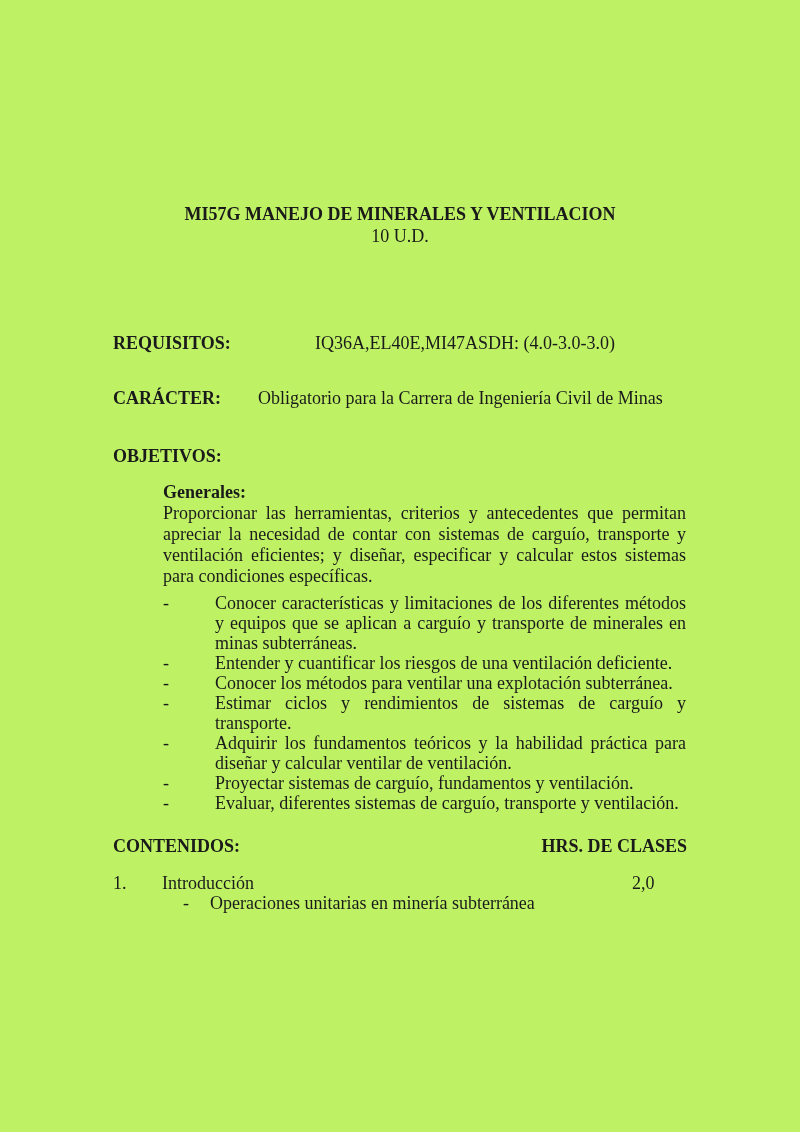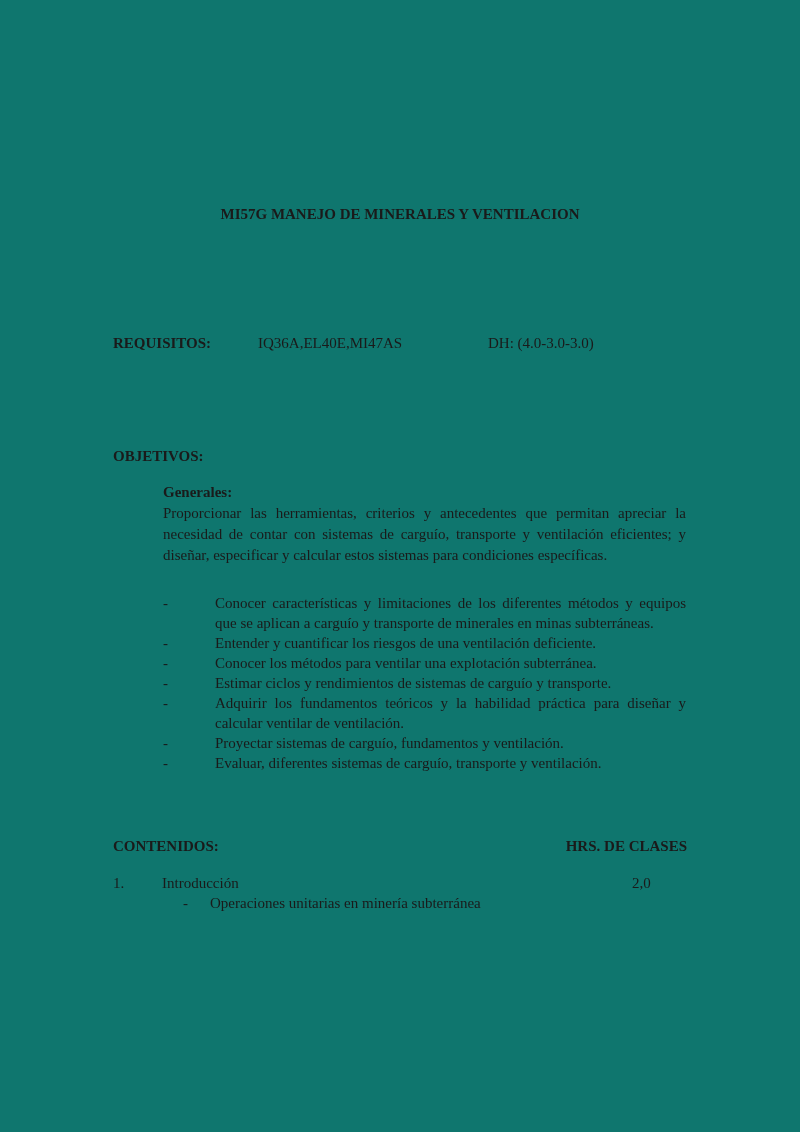--- a/index.html
+++ b/index.html
@@ -4,44 +4,44 @@
 <style>
   html, body {
     margin: 0;
     padding: 0;
     background: #ffffff;
   }
   .page {
     position: relative;
     width: 800px;
     height: 1132px;
-    background: #0f766e;
+    background: #bef264;
     font-family: "Liberation Serif", "DejaVu Serif", serif;
-    font-size: 15px;
+    font-size: 18px;
     line-height: 21px;
     color: #1a1a1a;
     overflow: hidden;
   }
   .abs { position: absolute; }
 
   .title-block {
     left: 0; right: 0; top: 203px;
     text-align: center;
     line-height: 22px;
   }
   .doc-title { font-weight: bold; }
 
   .label-col {
     display: inline-block;
     width: 145px;
     font-weight: bold;
     vertical-align: top;
   }
   .req-row { left: 113px; top: 333px; width: 574px; }
-  .req-value { display: inline-block; width: 230px; vertical-align: top; }
+  .req-value { display: inline-block; width: 230px; vertical-align: top; text-align: right; }
   .car-row { left: 113px; top: 388px; width: 574px; }
 
   .objetivos-heading { left: 113px; top: 446px; font-weight: bold; }
 
   .generales-block { left: 163px; top: 482px; width: 523px; }
   .generales-heading { font-weight: bold; }
   .generales-text { text-align: justify; }
 
   .especificos-block { left: 163px; top: 593px; width: 523px; line-height: 20px; }
   .especificos-heading { font-weight: bold; }
@@ -63,26 +63,30 @@
   .content-sub { padding-left: 70px; }
   .content-sub .dash { display: inline-block; width: 27px; vertical-align: top; }
 </style>
 </head>
 <body>
 
 <div class="page">
 
   <div class="abs title-block">
     <div class="doc-title">MI57G MANEJO DE MINERALES Y VENTILACION</div>
+    <div class="doc-units">10 U.D.</div>
   </div>
 
   <div class="abs req-row">
     <span class="label-col">REQUISITOS:</span><span class="req-value">IQ36A,EL40E,MI47AS</span><span>DH: (4.0-3.0-3.0)</span>
   </div>
 
+  <div class="abs car-row">
+    <span class="label-col">CARÁCTER:</span><span>Obligatorio para la Carrera de Ingeniería Civil de Minas</span>
+  </div>
 
   <div class="abs objetivos-heading">OBJETIVOS:</div>
 
   <div class="abs generales-block">
     <div class="generales-heading">Generales:</div>
     <div class="generales-text">Proporcionar las herramientas, criterios y antecedentes que permitan apreciar la necesidad de contar con sistemas de carguío, transporte y ventilación eficientes; y diseñar, especificar y calcular estos sistemas para condiciones específicas.</div>
   </div>
 
   <div class="abs especificos-block">
     <div class="obj-item">

